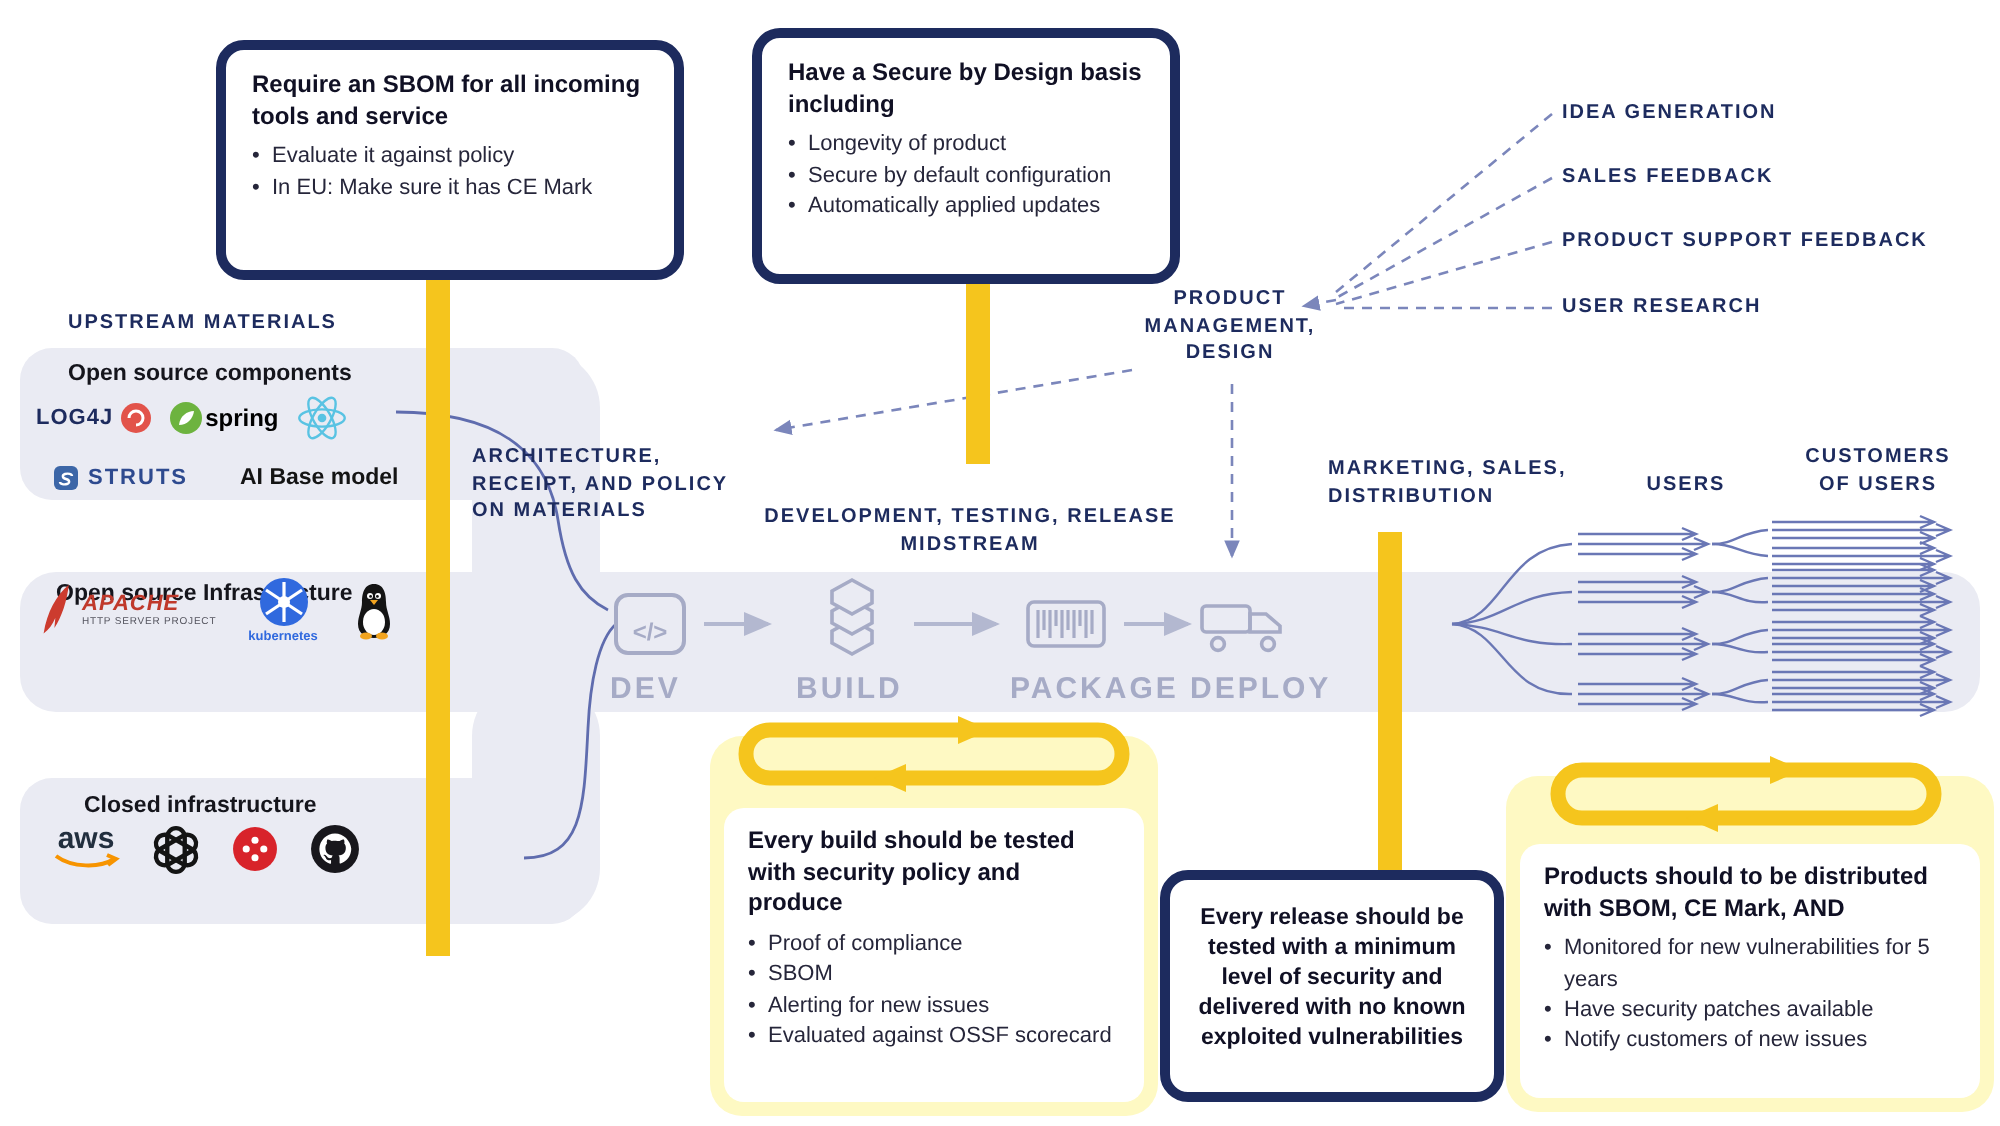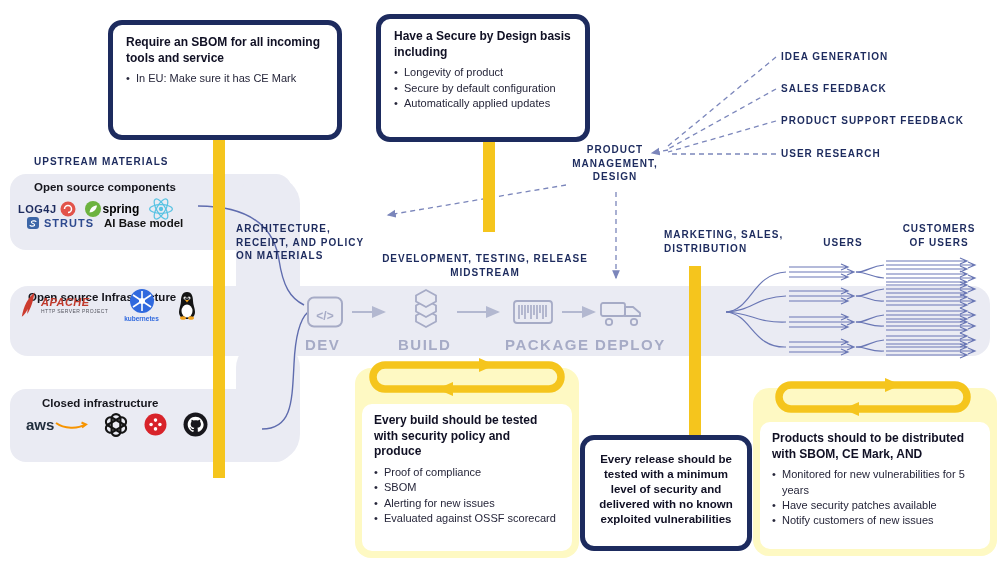--- a/index.html
+++ b/index.html
@@ -163,21 +163,21 @@
     <svg width="26" height="26" viewBox="-12 -12 24 24">
       <g stroke="#59c3e3" stroke-width="1.1" fill="none">
         <ellipse rx="10.5" ry="4"></ellipse>
         <ellipse rx="10.5" ry="4" transform="rotate(60)"></ellipse>
         <ellipse rx="10.5" ry="4" transform="rotate(120)"></ellipse>
       </g>
       <circle r="2" fill="#59c3e3"></circle>
     </svg>
   </div>
 
-  <div class="logo-row" style="left:26px;top:216px;gap:10px">
+  <div class="logo-row" style="left:26px;top:232px;gap:26px">
     <div class="lg">
       <svg width="14" height="14" viewBox="0 0 14 14">
         <rect x="1" y="1" width="12" height="12" rx="3" fill="#3c66a7"></rect>
         <path d="M4,9 C4,10 6,10.5 7.5,10 C9,9.5 9,8 7,7.5 C5,7 5,5.5 6.5,5 C8,4.5 10,5 10,6" stroke="#fff" stroke-width="1.2" fill="none"></path>
       </svg>
       <span style="font-weight:bold;font-size:11px;color:#2e4a8f;letter-spacing:1px;margin-left:4px">STRUTS</span>
     </div>
     <span style="font-size:11.5px;font-weight:600;color:#141414">AI Base model</span>
   </div>
 
@@ -217,21 +217,21 @@
         <circle cx="13.7" cy="8.2" r=".7" fill="#141414"></circle>
       <path d="M10,10 h4 l-2,2.5 z" fill="#f2a41f"></path>
       <ellipse cx="8" cy="28" rx="3" ry="1.8" fill="#f2a41f"></ellipse>
       <ellipse cx="16" cy="28" rx="3" ry="1.8" fill="#f2a41f"></ellipse>
     </svg>
   </div>
 
   <div class="seclabel" style="left:42px;top:397px">Closed infrastructure</div>
 
   <div class="logo-row" style="left:26px;top:412px;gap:16px">
-    <div style="display:flex;flex-direction:row;align-items:flex-end">
+    <div style="display:flex;flex-direction:column;align-items:center">
       <span style="font-weight:800;font-size:15px;color:#222f3e;line-height:.9">aws</span>
       <svg width="34" height="10" viewBox="0 0 34 10">
         <path d="M2,2 C10,8 24,8 31,3.5" stroke="#f79400" stroke-width="2" fill="none"></path>
         <path d="M27.5,1.5 L32,3.5 L28,6.5" stroke="#f79400" stroke-width="2" fill="none"></path>
       </svg>
     </div>
     <svg width="24" height="24" viewBox="0 0 22 22">
       <g transform="translate(11,11)" fill="none" stroke="#141414" stroke-width="2">
         <rect x="-4" y="-10" width="8" height="20" rx="4"></rect>
         <rect x="-4" y="-10" width="8" height="20" rx="4" transform="rotate(60)"></rect>
@@ -294,20 +294,21 @@
       <path d="M27,11 h8 l7,6 v3 h-15 z"></path>
       <circle cx="11" cy="26" r="3.2"></circle>
         <circle cx="36" cy="26" r="3.2"></circle>
     </g>
   </svg>
   <div class="plabel" style="left:595px;top:336px;width:56px">DEPLOY</div>
 
   <div class="callout" style="left:108px;top:20px;width:234px;height:120px">
     <div class="t">Require an SBOM for all incoming tools and service</div>
     <ul>
+      <li>Evaluate it against policy</li>
       <li>In EU: Make sure it has CE Mark</li>
     </ul>
   </div>
 
   <div class="callout" style="left:376px;top:14px;width:214px;height:128px">
     <div class="t">Have a Secure by Design basis including</div>
     <ul>
       <li>Longevity of product</li>
       <li>Secure by default configuration</li>
       <li>Automatically applied updates</li>

